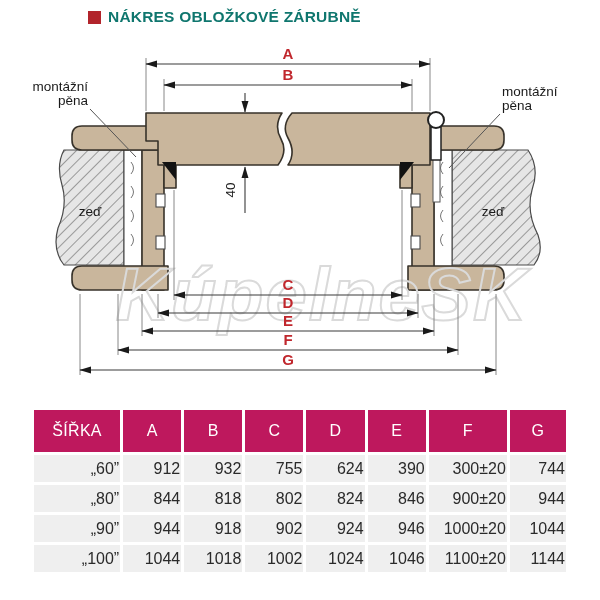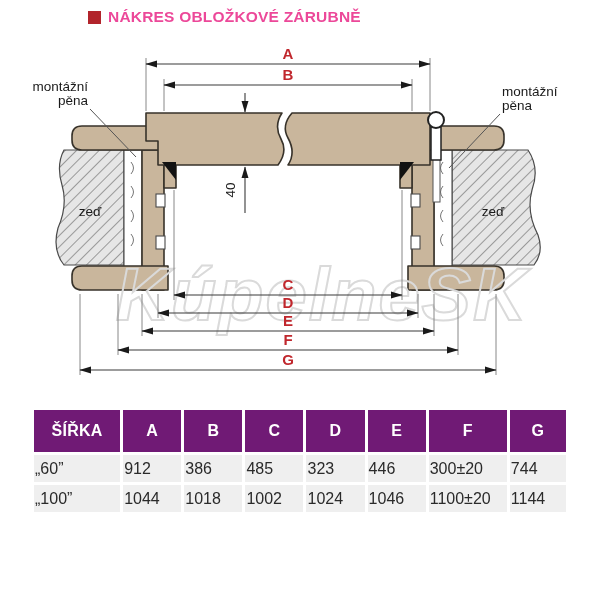--- a/index.html
+++ b/index.html
@@ -1,38 +1,38 @@
 <!DOCTYPE html>
 <html><head>
 <meta charset="utf-8">
 <style>
   html,body{margin:0;padding:0;background:#ffffff;}
   #page{position:relative;width:600px;height:600px;background:#ffffff;overflow:hidden;
         font-family:"Liberation Sans",sans-serif;}
   
   #titlebar{position:absolute;top:8px;left:88px;display:flex;align-items:center;gap:7px;}
   #titlebar .sq{width:13px;height:13px;background:#b2242b;display:inline-block;}
-  #titlebar h1{margin:0;font-size:15.5px;font-weight:bold;color:#ec4899;letter-spacing:.2px;}
+  #titlebar h1{margin:0;font-size:15.5px;font-weight:bold;color:#0f766e;letter-spacing:.2px;}
   
   #drawing{position:absolute;top:0;left:0;}
   .tan{fill:#c9b69c;stroke:#37322a;stroke-width:1.6;stroke-linejoin:round;}
   .white-part{fill:#ffffff;stroke:#4a4a4a;stroke-width:1.1;}
   .dim{stroke:#3a3a3a;stroke-width:1.1;}
   .ext{stroke:#7a7a7a;stroke-width:0.9;}
   .leader{stroke:#555;stroke-width:1;}
   .dimlabel{fill:#c0272d;font-weight:bold;font-size:15px;font-family:"Liberation Sans",sans-serif;}
   .anno{fill:#1a1a1a;font-size:13.5px;font-family:"Liberation Sans",sans-serif;}
   .wm{fill:none;stroke:#dadada;stroke-width:2;font-size:74px;font-weight:bold;
       font-style:italic;font-family:"Liberation Sans",sans-serif;letter-spacing:2px;}
   
   #sizes{position:absolute;top:407px;left:31px;border-collapse:separate;border-spacing:3px;
          table-layout:fixed;width:538px;}
-  #sizes th{background:#701a75;color:#ffffff;font-size:16px;font-weight:bold;height:40px;
+  #sizes th{background:#be185d;color:#ffffff;font-size:16px;font-weight:normal;height:40px;
             text-align:center;letter-spacing:.3px;}
-  #sizes td{background:#efefef;color:#2a2a2a;font-size:16px;height:25px;text-align:left;}
+  #sizes td{background:#efefef;color:#2a2a2a;font-size:16px;height:25px;text-align:right;}
 </style>
 </head>
 <body>
 
 <div id="page">
 
   <div id="titlebar">
     <span class="sq"></span>
     <h1>NÁKRES OBLOŽKOVÉ ZÁRUBNĚ</h1>
   </div>
@@ -182,26 +182,46 @@
         <th>D</th>
         <th>E</th>
         <th>F</th>
         <th>G</th>
       </tr>
     </thead>
     <tbody>
       <tr>
         <td>„60”</td>
         <td>912</td>
-        <td>386</td>
-        <td>485</td>
-        <td>323</td>
-        <td>446</td>
+        <td>932</td>
+        <td>755</td>
+        <td>624</td>
+        <td>390</td>
         <td>300±20</td>
         <td>744</td>
+      </tr>
+      <tr>
+        <td>„80”</td>
+        <td>844</td>
+        <td>818</td>
+        <td>802</td>
+        <td>824</td>
+        <td>846</td>
+        <td>900±20</td>
+        <td>944</td>
+      </tr>
+      <tr>
+        <td>„90”</td>
+        <td>944</td>
+        <td>918</td>
+        <td>902</td>
+        <td>924</td>
+        <td>946</td>
+        <td>1000±20</td>
+        <td>1044</td>
       </tr>
       <tr>
         <td>„100”</td>
         <td>1044</td>
         <td>1018</td>
         <td>1002</td>
         <td>1024</td>
         <td>1046</td>
         <td>1100±20</td>
         <td>1144</td>

